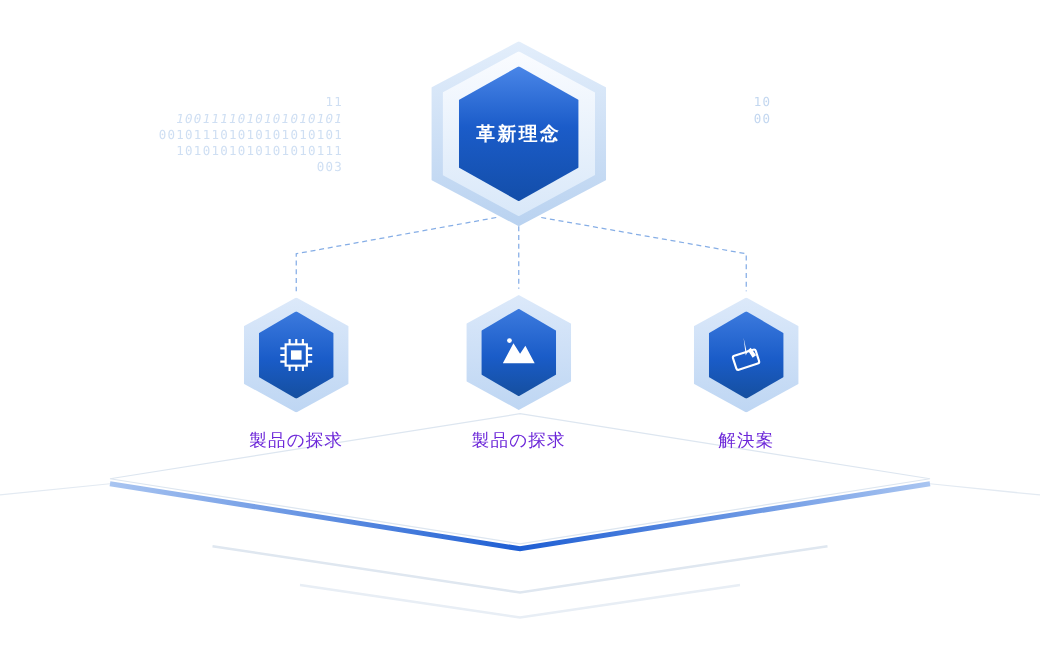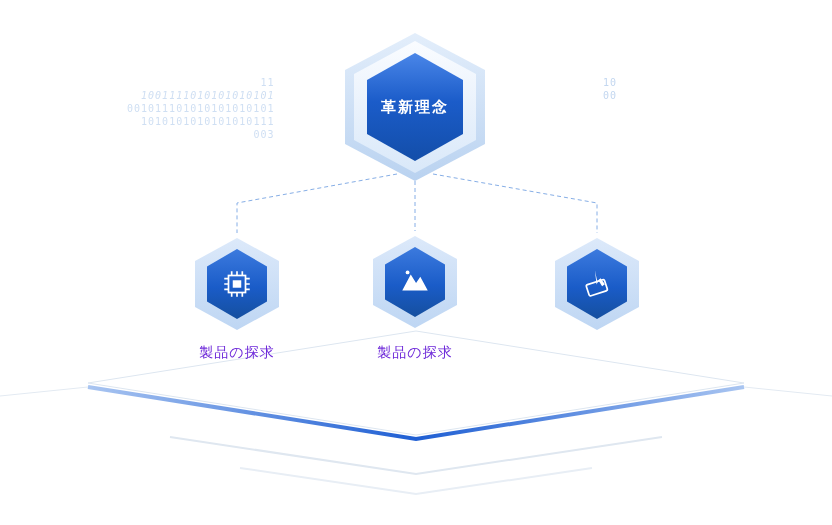--- a/index.html
+++ b/index.html
@@ -144,14 +144,15 @@
         <g transform="rotate(-18 16 20)">
           <rect x="7" y="14" width="18" height="11" rx="1.5" fill="none" stroke="#ffffff" stroke-width="1.6"></rect>
         </g>
         <path d="M14 3 L16.2 13.2 L19.4 10.6 L23.4 16.2 L20.8 18 L17.4 12.8 L15.6 16.4 Z" fill="#ffffff"></path>
       </svg>
     </div>
   </div>
 
   <div class="node-label label-left">製品の探求</div>
   <div class="node-label label-center">製品の探求</div>
+  <div class="node-label label-right">解決案</div>
 
 </div>
 
 </body></html>

